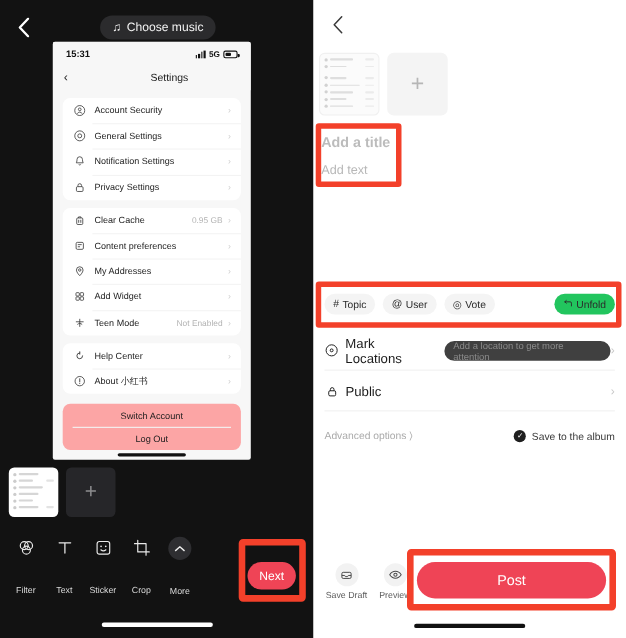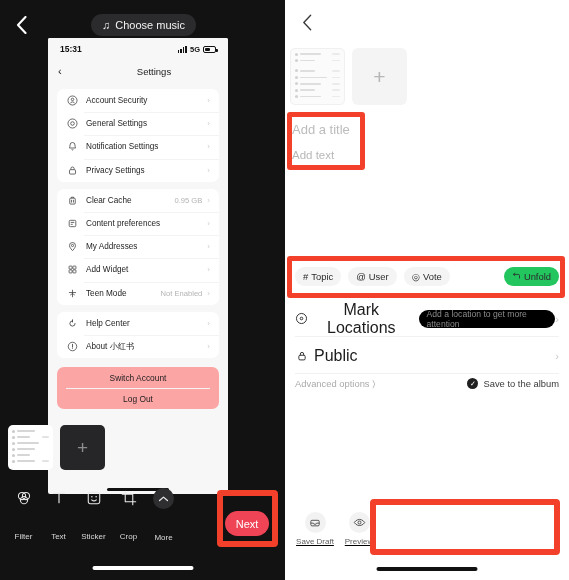--- a/index.html
+++ b/index.html
@@ -30,21 +30,21 @@
     background: #2b2b2d;
     border-radius: 11px;
     display: flex; align-items: center; gap: 5px;
     color: #f2f2f2; font-size: 11px;
   }
   .music-pill .note { font-size: 11px; line-height: 1; color: #f2f2f2; }
 
   
   .phone-preview {
     position: absolute; left: 48px; top: 38px;
-    width: 180px; height: 456px;
+    width: 180px; height: 380px;
     background: #f7f7f7;
     overflow: hidden;
     border-radius: 2px;
   }
   .pp-statusbar {
     height: 22px; padding: 0 12px;
     display: flex; align-items: center; justify-content: space-between;
     font-size: 8.5px; color: #111; font-weight: bold;
     background: #f7f7f7;
   }
@@ -182,21 +182,21 @@
     color: #b6b6b6; font-size: 21px; font-weight: 300;
   }
 
   .title-hl {
     position: absolute; left: 2px; top: 112px;
     width: 78px; height: 58px;
     border: 5px solid #f3402a; border-radius: 3px;
   }
   .add-title {
     position: absolute; left: 7px; top: 122px;
-    font-size: 13px; color: #bcbcbc;
+    font-size: 13px; color: #bcbcbc; font-weight: bold;
   }
   .add-text {
     position: absolute; left: 7px; top: 149px;
     font-size: 11.5px; color: #b8b8b8;
   }
 
   .chips-hl {
     position: absolute; left: 2px; top: 256px;
     width: 278px; height: 42px;
     border: 5px solid #f3402a; border-radius: 3px;
@@ -217,42 +217,42 @@
     position: absolute; left: 0; right: 0;
     height: 37px; display: flex; align-items: center; padding: 0 10px;
   }
   .rp-row.loc { top: 300px; }
   .rp-row.pub { top: 337px; }
   .rp-row::after {
     content: ''; position: absolute; left: 10px; right: 10px; bottom: 0;
     height: 1px; background: #f1f1f1;
   }
   .rp-row .r-ico { width: 14px; margin-right: 5px; display:flex; align-items:center; justify-content:center; color:#1f1f1f; }
-  .rp-row .r-label { font-size: 16px; color: #1c1c1c; text-align: center; }
+  .rp-row .r-label { font-size: 12px; color: #1c1c1c; }
   .rp-row .r-pill {
-    margin-left: 9px; height: 18px; padding: 0 8px; background: #000000;
+    margin-left: 9px; height: 18px; padding: 0 8px; background: #404040;
     border-radius: 9px; display: flex; align-items: center;
     font-size: 8.6px; color: #8b8b8b;
   }
   .rp-row .r-chev { margin-left: auto; font-size: 11px; color: #c8c8c8; }
 
   .adv-row {
     position: absolute; left: 0; right: 0; top: 378px;
-    height: 24px; display: flex; align-items: flex-start; padding: 0 10px;
+    height: 24px; display: flex; align-items: flex-end; padding: 0 10px;
   }
   .adv-link { font-size: 9.4px; color: #aaaaaa; }
   .adv-save { margin-left: auto; display: flex; align-items: center; gap: 5px; font-size: 9.4px; color: #3a3a3a; padding-left: 16px; }
   .check {
     width: 11px; height: 11px; border-radius: 50%; background: #1f1f1f;
     display: flex; align-items: center; justify-content: center;
     color: #fff; font-size: 7px; line-height: 1;
   }
 
   .rp-bottom { position: absolute; left: 0; right: 0; bottom: 30px; height: 42px; display: flex; align-items: center; padding-left: 8px; }
-  .rb-item { width: 44px; display: flex; flex-direction: column; align-items: center; gap: 4px; text-decoration: underline; }
+  .rb-item { width: 44px; display: flex; flex-direction: column; align-items: center; gap: 4px; }
   .rb-item .b-ico {
     width: 21px; height: 21px; border-radius: 50%; background: #f2f2f2;
     display: flex; align-items: center; justify-content: center; color: #4a4a4a;
   }
   .rb-item .b-lab { font-size: 8px; color: #5c5c5c; }
 
   .post-hl {
     position: absolute; left: 85px; bottom: 25px;
     width: 190px; height: 56px;
     border: 6px solid #f3402a; border-radius: 4px;
@@ -673,17 +673,20 @@
           <svg width="13" height="13" viewBox="0 0 16 16">
               <path d="M1.6 8s2.4-3.8 6.4-3.8S14.4 8 14.4 8s-2.4 3.8-6.4 3.8S1.6 8 1.6 8z" fill="none" stroke="#4a4a4a" stroke-width="1.15"></path>
               <circle cx="8" cy="8" r="1.8" fill="none" stroke="#4a4a4a" stroke-width="1.15"></circle>
             </svg>
         </span>
         <span class="b-lab">Preview</span>
       </div>
     </div>
 
     <div class="post-hl"></div>
+    <div class="post-btn">
+      <span>Post</span>
+    </div>
 
     <div class="home-indicator-light"></div>
   </div>
 
 </div>
 
 </body></html>

